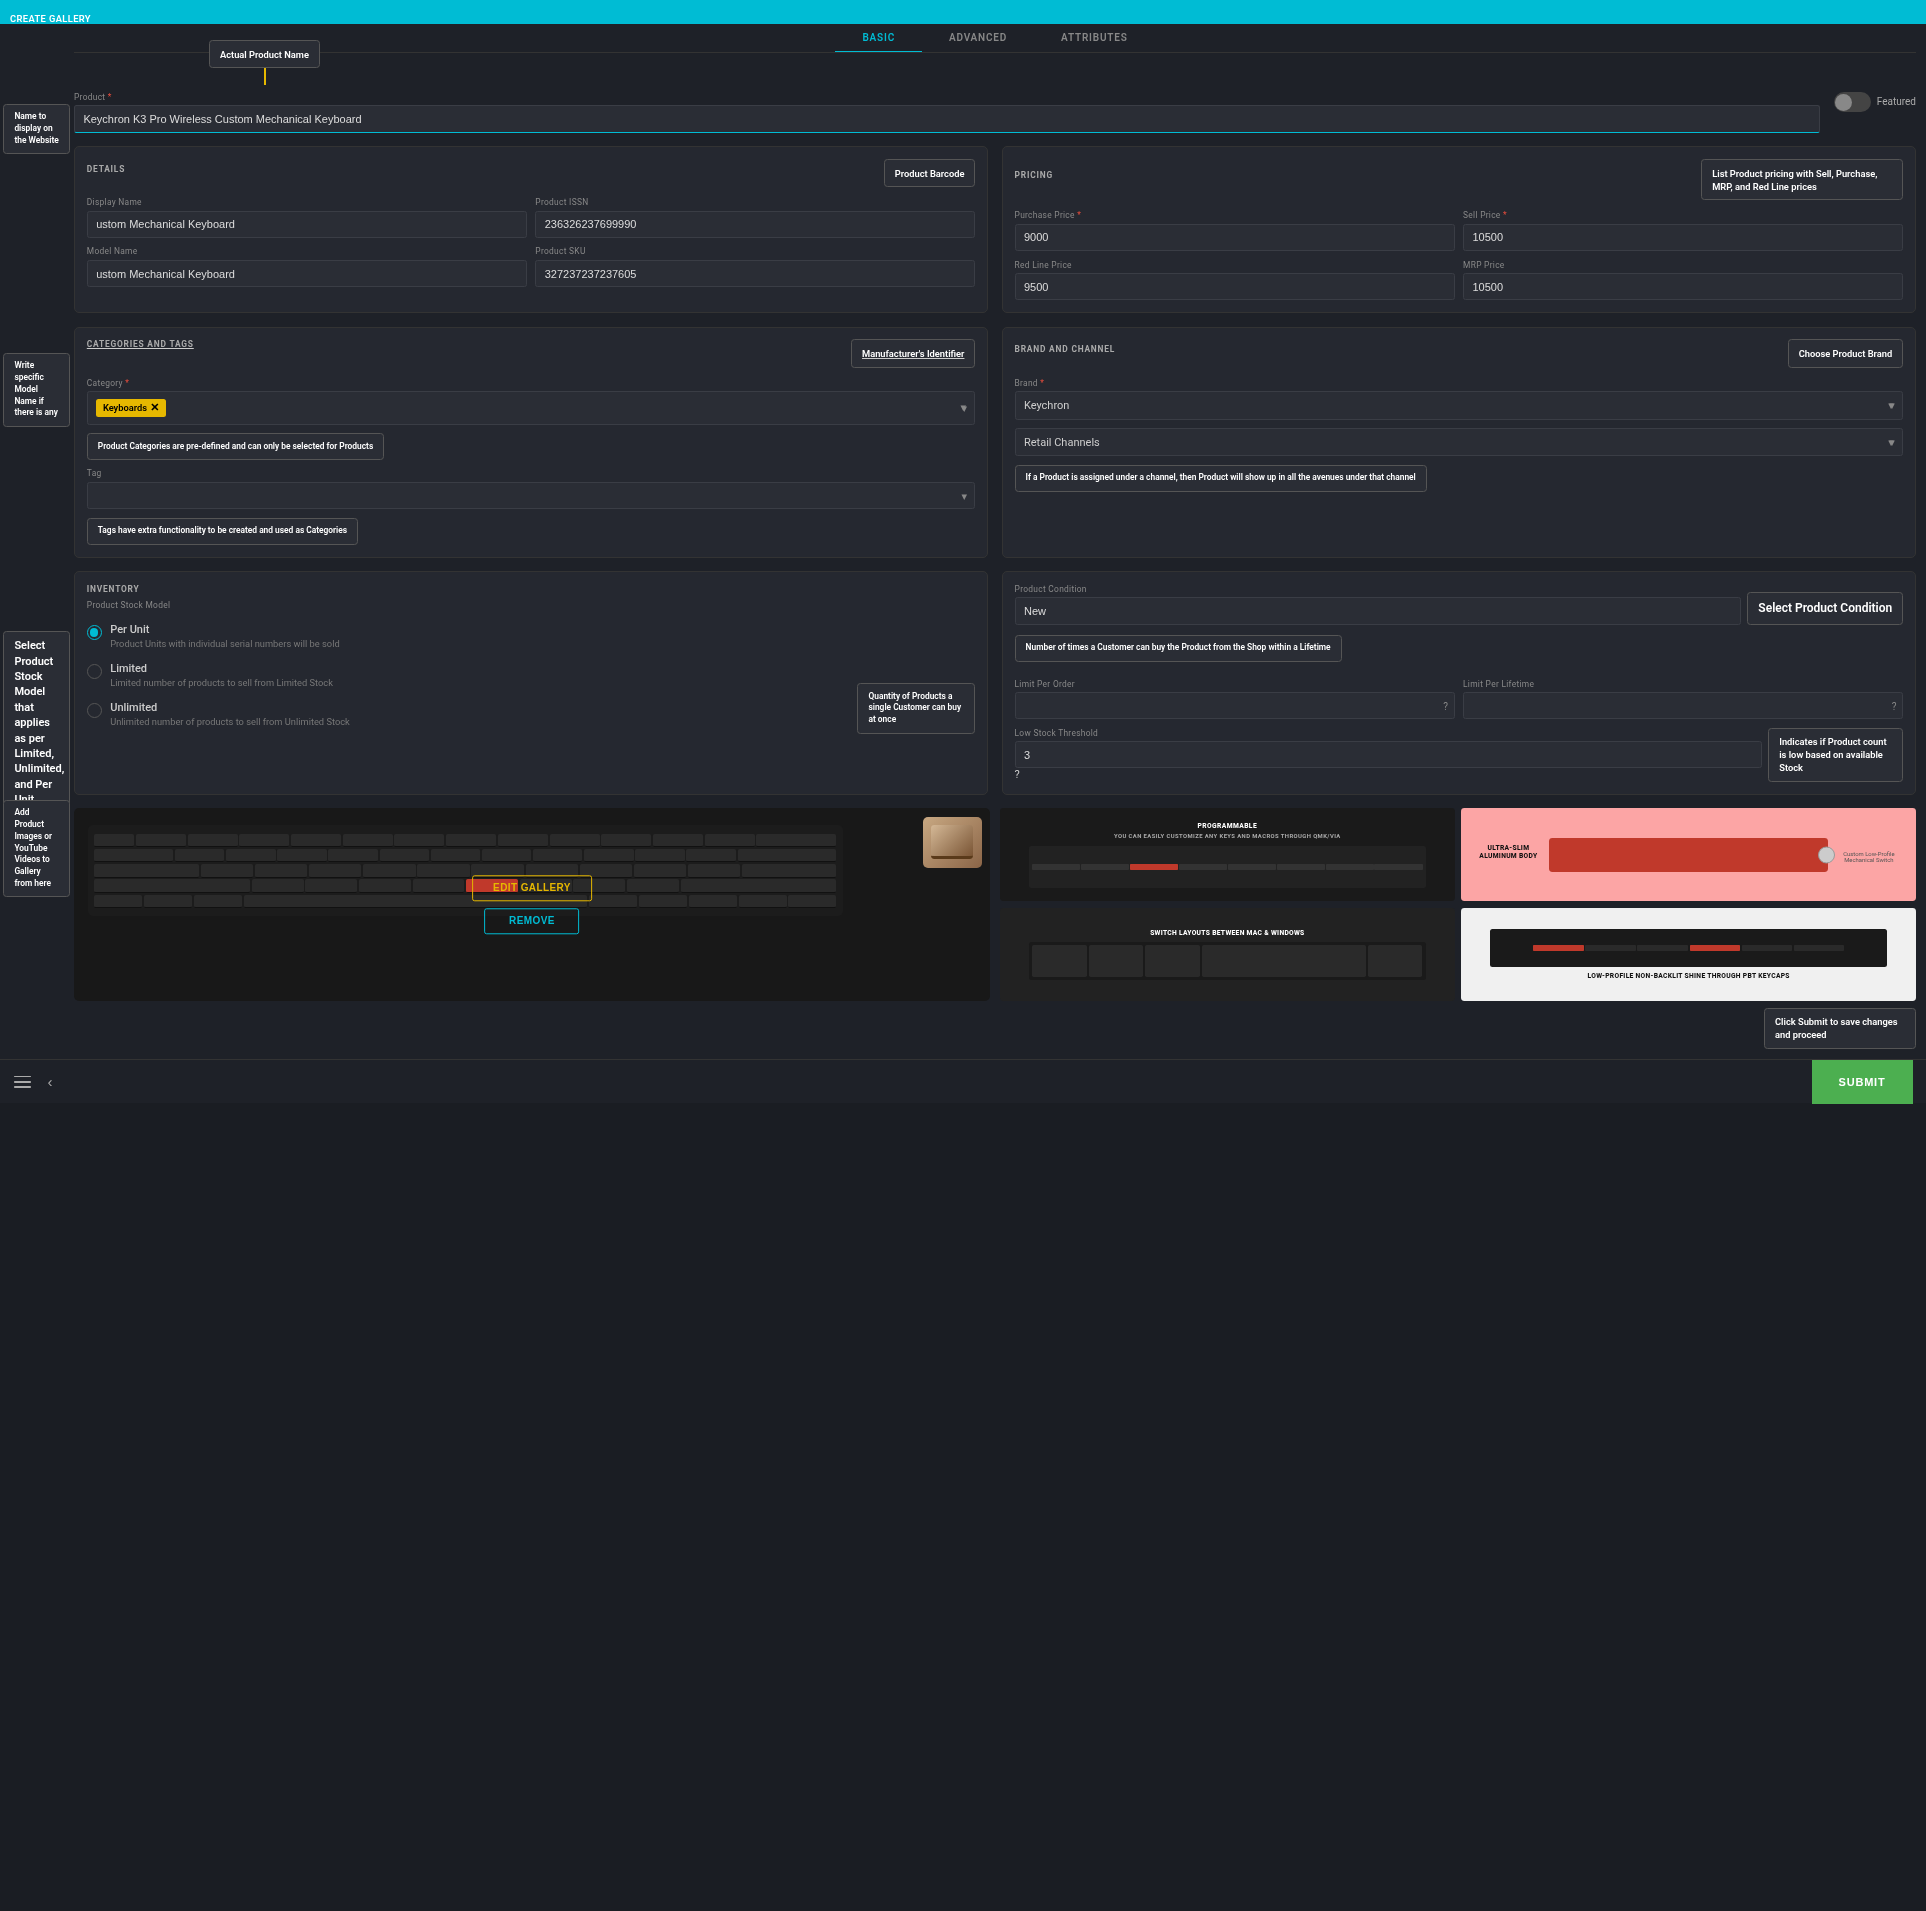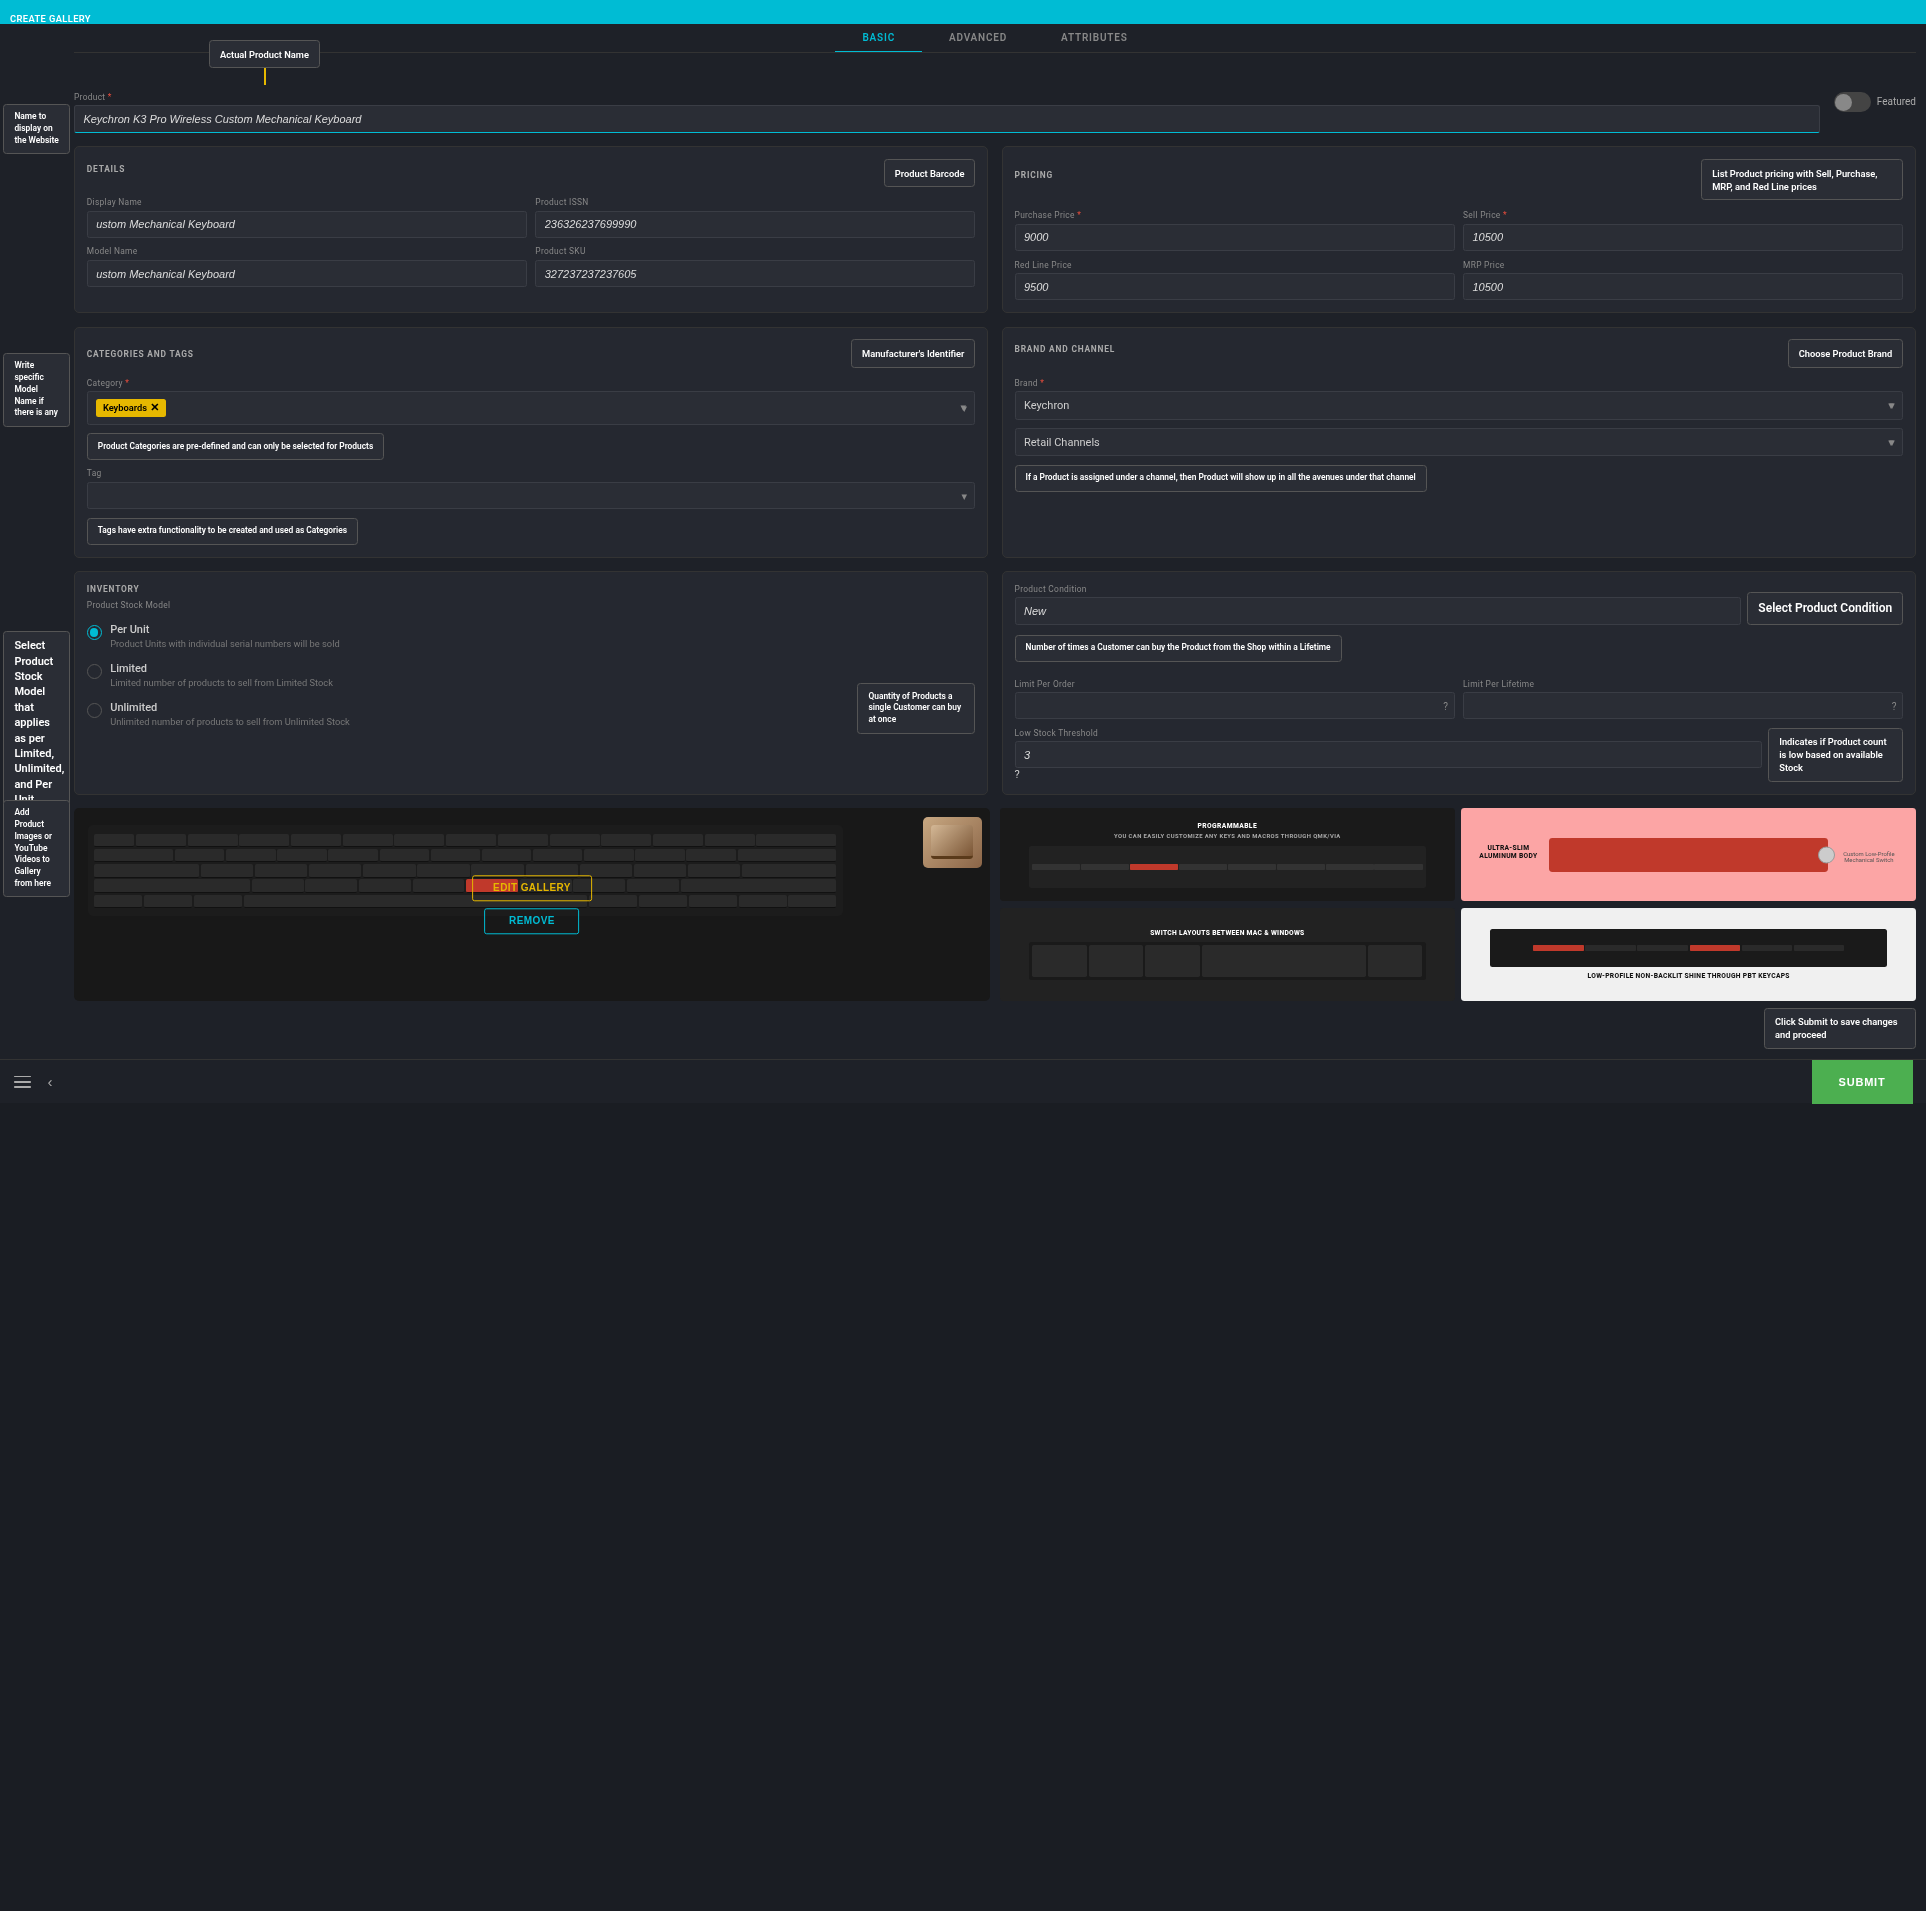--- a/index.html
+++ b/index.html
@@ -60,21 +60,20 @@
     }
     .field-input {
       background: #2a2d35;
       border: 0.8px solid #3a3d45;
       border-radius: 2.5px;
       padding: 6.7px 8.4px;
       color: #ddd;
       font-size: 11px;
       width: 100%;
       outline: none;
-      font-style: italic;
     }
 
     
     .featured-row {
       display: flex;
       align-items: center;
       justify-content: flex-end;
       gap: 6px;
       margin-bottom: 10px;
     }
@@ -522,21 +521,21 @@
             <div class="field-label">MRP Price</div>
             <input class="field-input" type="text" value="10500" style="">
           </div>
         </div>
       </div>
     </div>
 
     <div class="two-col">
 
       <div class="section-card">
-        <div style="display:flex; align-items:flex-end; justify-content:space-between; margin-bottom:10px;">
+        <div style="display:flex; align-items:flex-start; justify-content:space-between; margin-bottom:10px;text-decoration:underline;">
           <div class="section-header">CATEGORIES AND TAGS</div>
           <div class="tt-box" style="font-size:9.3px;">Manufacturer's Identifier</div>
         </div>
 
         
         <div style="margin-bottom:8.4px;">
           <div class="field-label">
             <span>Category</span><span class="required"> *</span>
           </div>
           <div class="select-wrapper">

